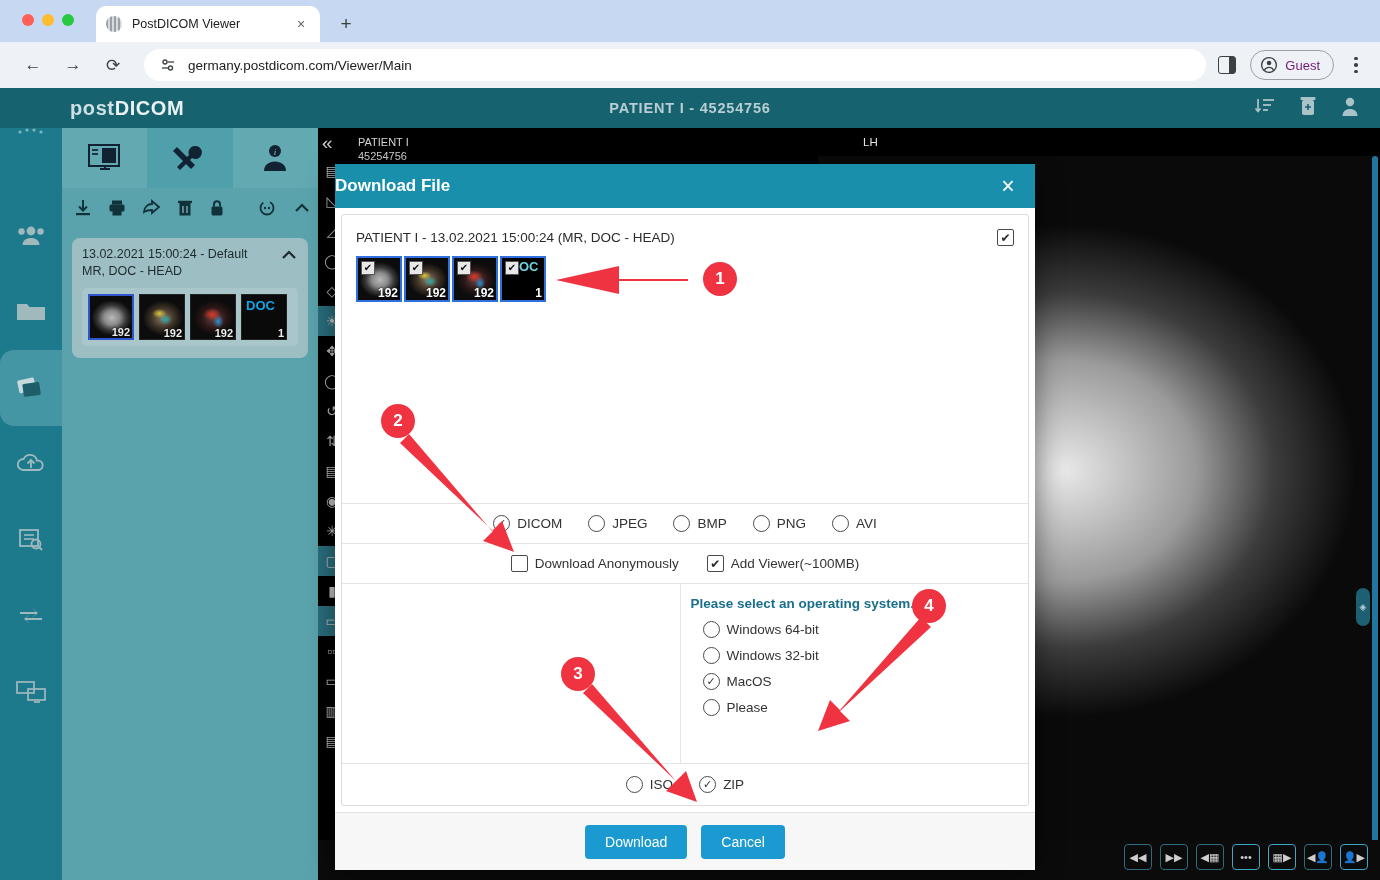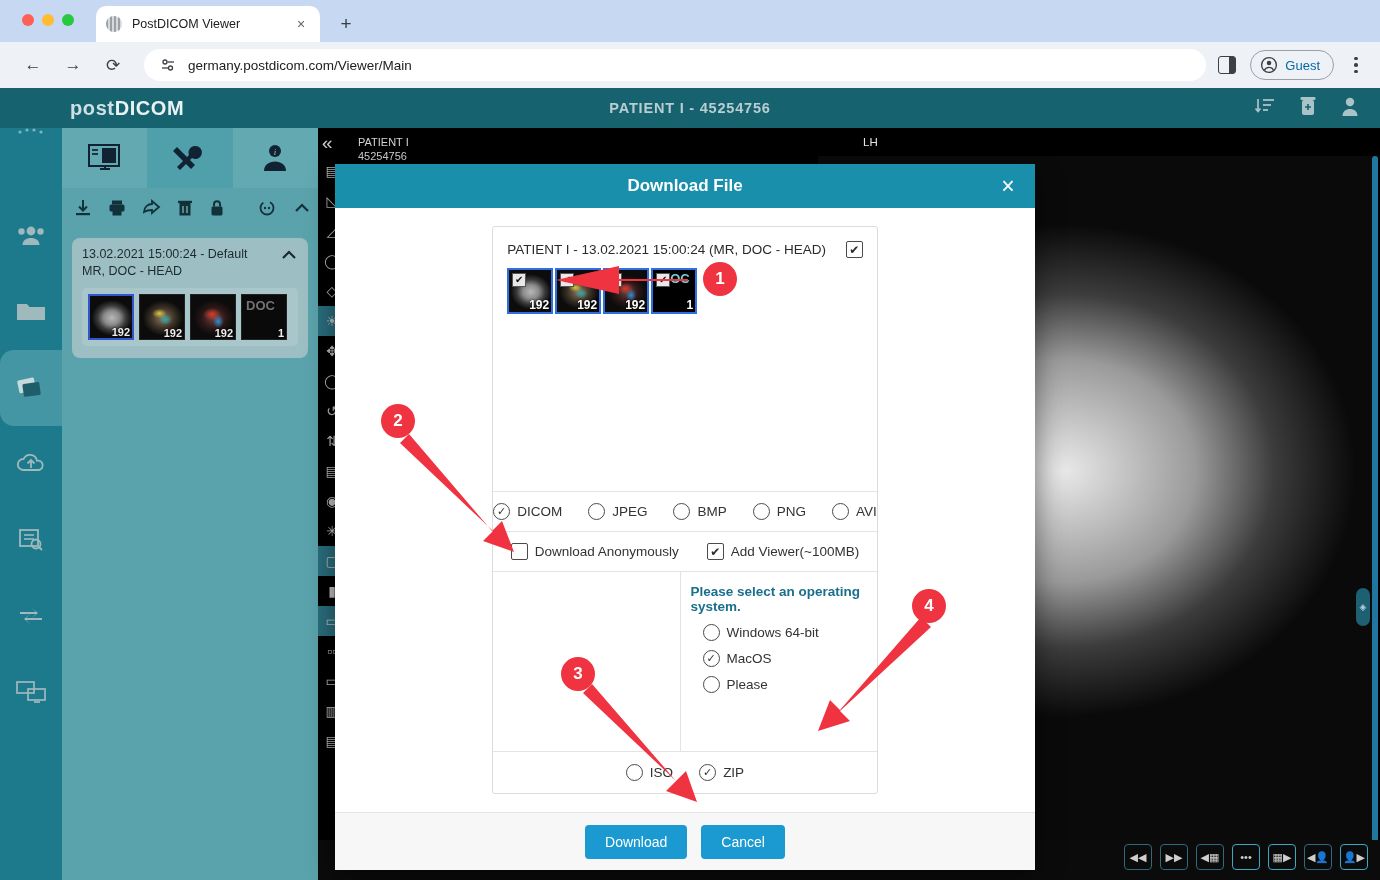--- a/index.html
+++ b/index.html
@@ -64,21 +64,21 @@
   .omni-icon { width: 20px; height: 20px; display: flex; align-items: center; justify-content: center; margin-right: 10px; }
   .omni-url { font-size: 13.5px; color: #202124; }
   .side-panel-icon { width: 18px; height: 18px; border: 1.8px solid #3c4043; border-radius: 3px; margin-right: 14px; position: relative; flex: 0 0 auto;}
   .side-panel-icon::after { content:""; position:absolute; right:0; top:0; bottom:0; width:6px; background:#3c4043; border-radius:0 1px 1px 0;}
   .guest-pill {
     height: 30px; border: 1px solid #9aa0a6; border-radius: 15px;
     display: flex; align-items: center; padding: 0 13px 0 9px; margin-right: 10px;
     flex: 0 0 auto;
   }
   .guest-pill svg { margin-right: 7px; }
-  .guest-label { font-size: 13px; color: #0369a1; }
+  .guest-label { font-size: 13px; color: #701a75; }
   .kebab { width: 24px; height: 30px; display: flex; flex-direction: column; align-items: center; justify-content: center; gap: 3px; margin-right: 12px; flex: 0 0 auto;}
   .kebab i { width: 3.5px; height: 3.5px; border-radius: 50%; background: #3c4043; display: block; }
 
   
   .app { position: absolute; left: 0; top: 88px; width: 1180px; height: 792px; background: #000; }
 
   .app-header {
     position: absolute; left: 0; top: 0; width: 1380px; height: 40px;
     background: #16626f;
     display: flex; align-items: center;
@@ -134,21 +134,21 @@
   }
   .thumb {
     width: 46px; height: 46px; background: #0a0a0a; position: relative;
     border: 1px solid #222; flex: 0 0 auto;
   }
   .thumb.sel { border: 2px solid #3355cc; }
   .thumb .num {
     position: absolute; right: 2px; bottom: 0; font-size: 11px; color: #eee; font-weight: 700;
     text-shadow: 0 0 2px #000;
   }
-  .thumb .doc { position: absolute; left: 4px; top: 3px; font-size: 13px; font-weight: 700; color: #737373; }
+  .thumb .doc { position: absolute; left: 4px; top: 3px; font-size: 13px; font-weight: 700; color: #0ea5e9; }
   .brain1 { position:absolute; inset:0; background:
     radial-gradient(ellipse 48% 42% at 52% 52%, #b9b9b9 0%, #8a8a8a 40%, #3a3a3a 70%, #0c0c0c 100%); }
   .brain2 { position:absolute; inset:0; background:
     radial-gradient(ellipse 22% 14% at 44% 42%, #d8c83a 0%, rgba(0,0,0,0) 75%),
     radial-gradient(ellipse 20% 16% at 58% 56%, #2fa8a8 0%, rgba(0,0,0,0) 75%),
     radial-gradient(ellipse 46% 40% at 52% 52%, #8d7a62 0%, #3a3025 60%, #0c0c0c 100%); }
   .brain3 { position:absolute; inset:0; background:
     radial-gradient(ellipse 26% 18% at 48% 44%, #d83b2a 0%, rgba(0,0,0,0) 78%),
     radial-gradient(ellipse 16% 20% at 62% 60%, #2b8fd0 0%, rgba(0,0,0,0) 78%),
     radial-gradient(ellipse 46% 40% at 52% 52%, #6a4040 0%, #2a1616 62%, #0c0c0c 100%); }
@@ -182,29 +182,29 @@
   .btm-btn.hl { border-color: #3fa6c4; }
 
   
   .modal {
     position: absolute; left: 335px; top: 164px; width: 700px; height: 706px;
     background: #fff; box-shadow: 0 6px 26px rgba(0,0,0,.45);
     display: flex; flex-direction: column;
   }
   .modal-header {
     height: 44px; background: #1a8fab; position: relative;
-    display: flex; align-items: center; justify-content: center;
+    display: flex; align-items: center; 
   }
   .modal-title { font-size: 17px; color: #fff; font-weight: 600; }
   .modal-close {
     position: absolute; right: 14px; top: 9px; width: 26px; height: 26px;
     display: flex; align-items: center; justify-content: center;
     color: #fff; font-size: 23px; line-height: 1; font-weight: 300;
   }
-  .modal-body { flex: 1 1 auto; padding: 18px; display: flex; flex-direction: column; align-items: center; }
+  .modal-body { flex: 1 1 auto; padding: 6px; display: flex; flex-direction: column; }
   .series-card {
     border: 1px solid #dcdcdc; border-radius: 3px; flex: 1 1 auto;
     display: flex; flex-direction: column;
   }
   .series-head {
     display: flex; align-items: center; padding: 14px 14px 0 14px;
   }
   .series-label { flex: 1 1 auto; font-size: 13.5px; color: #2b2b2b; }
   .cb {
     width: 17px; height: 17px; border: 1.6px solid #4a4a4a; border-radius: 2px;
@@ -646,20 +646,24 @@
         <div class="os-block">
           <div class="os-left"></div>
           <div class="os-right">
             <div class="os-hint">Please select an operating system.</div>
             <div class="os-list">
               <label class="opt">
                 <span class="radio"></span>
                 <span>Windows 64-bit</span>
               </label>
               <label class="opt">
+                <span class="radio"></span>
+                <span>Windows 32-bit</span>
+              </label>
+              <label class="opt">
                 <span class="radio">✓</span>
                 <span>MacOS</span>
               </label>
               <label class="opt">
                 <span class="radio"></span>
                 <span>Please</span>
               </label>
             </div>
           </div>
         </div>

